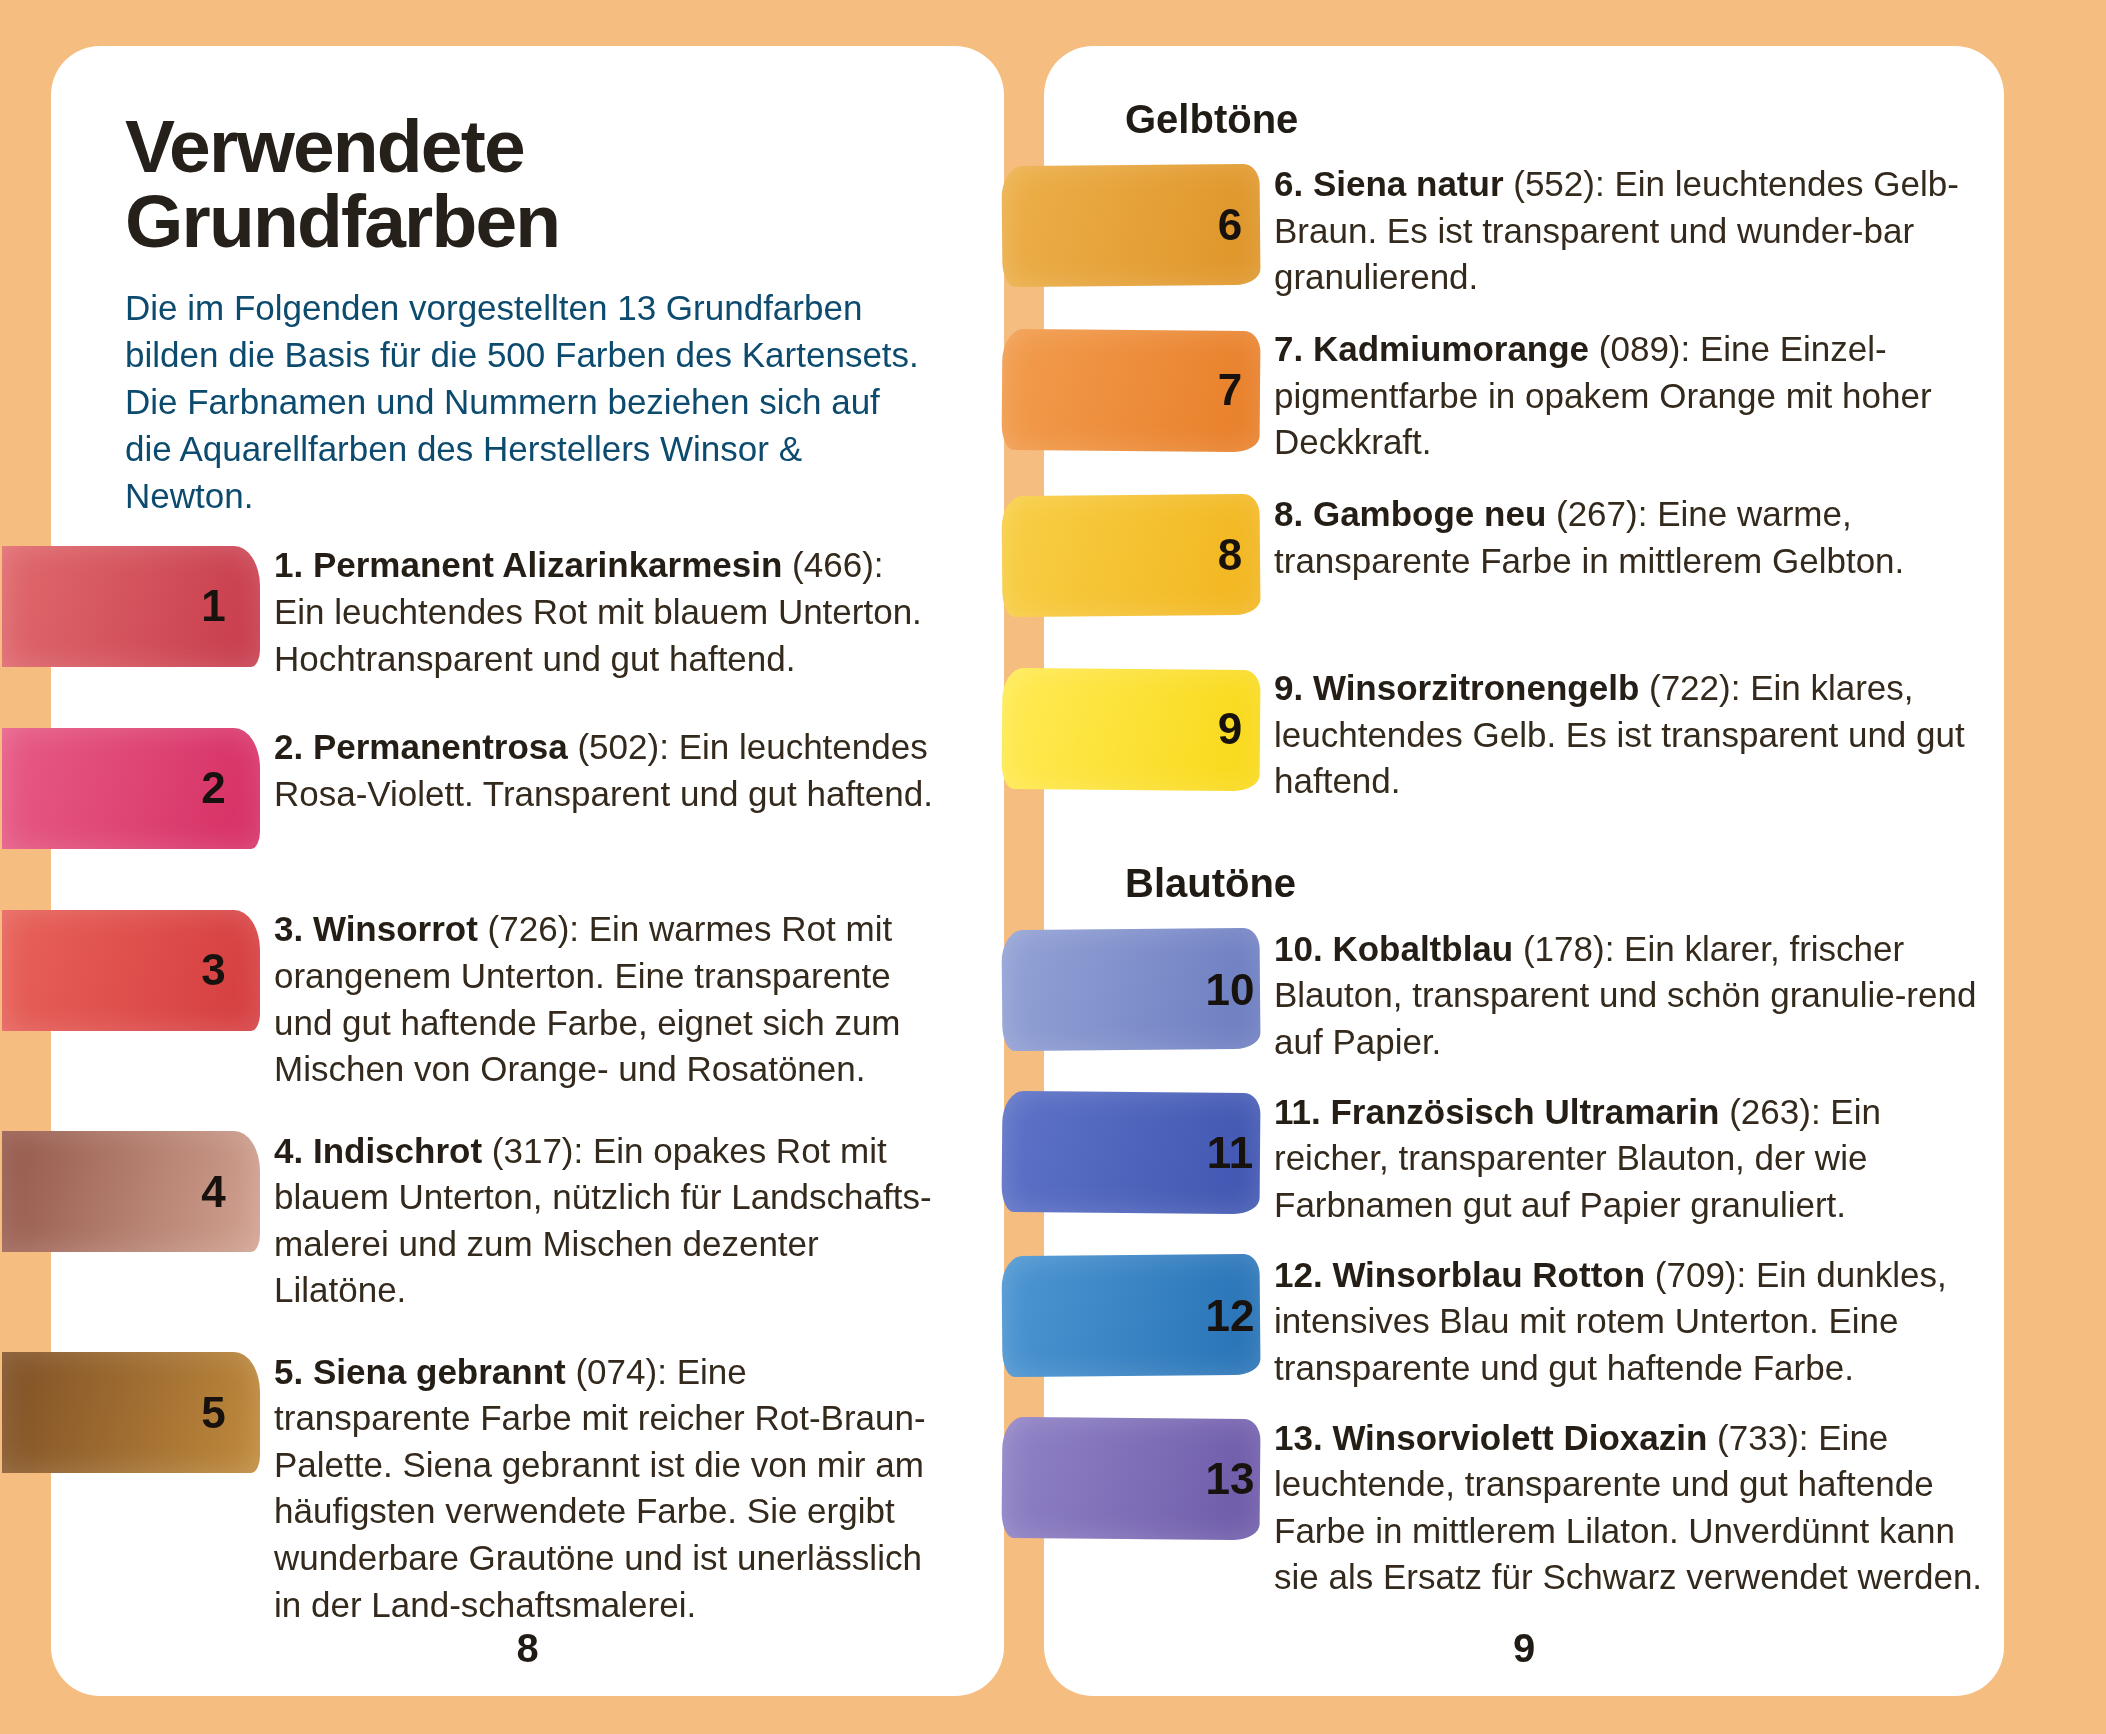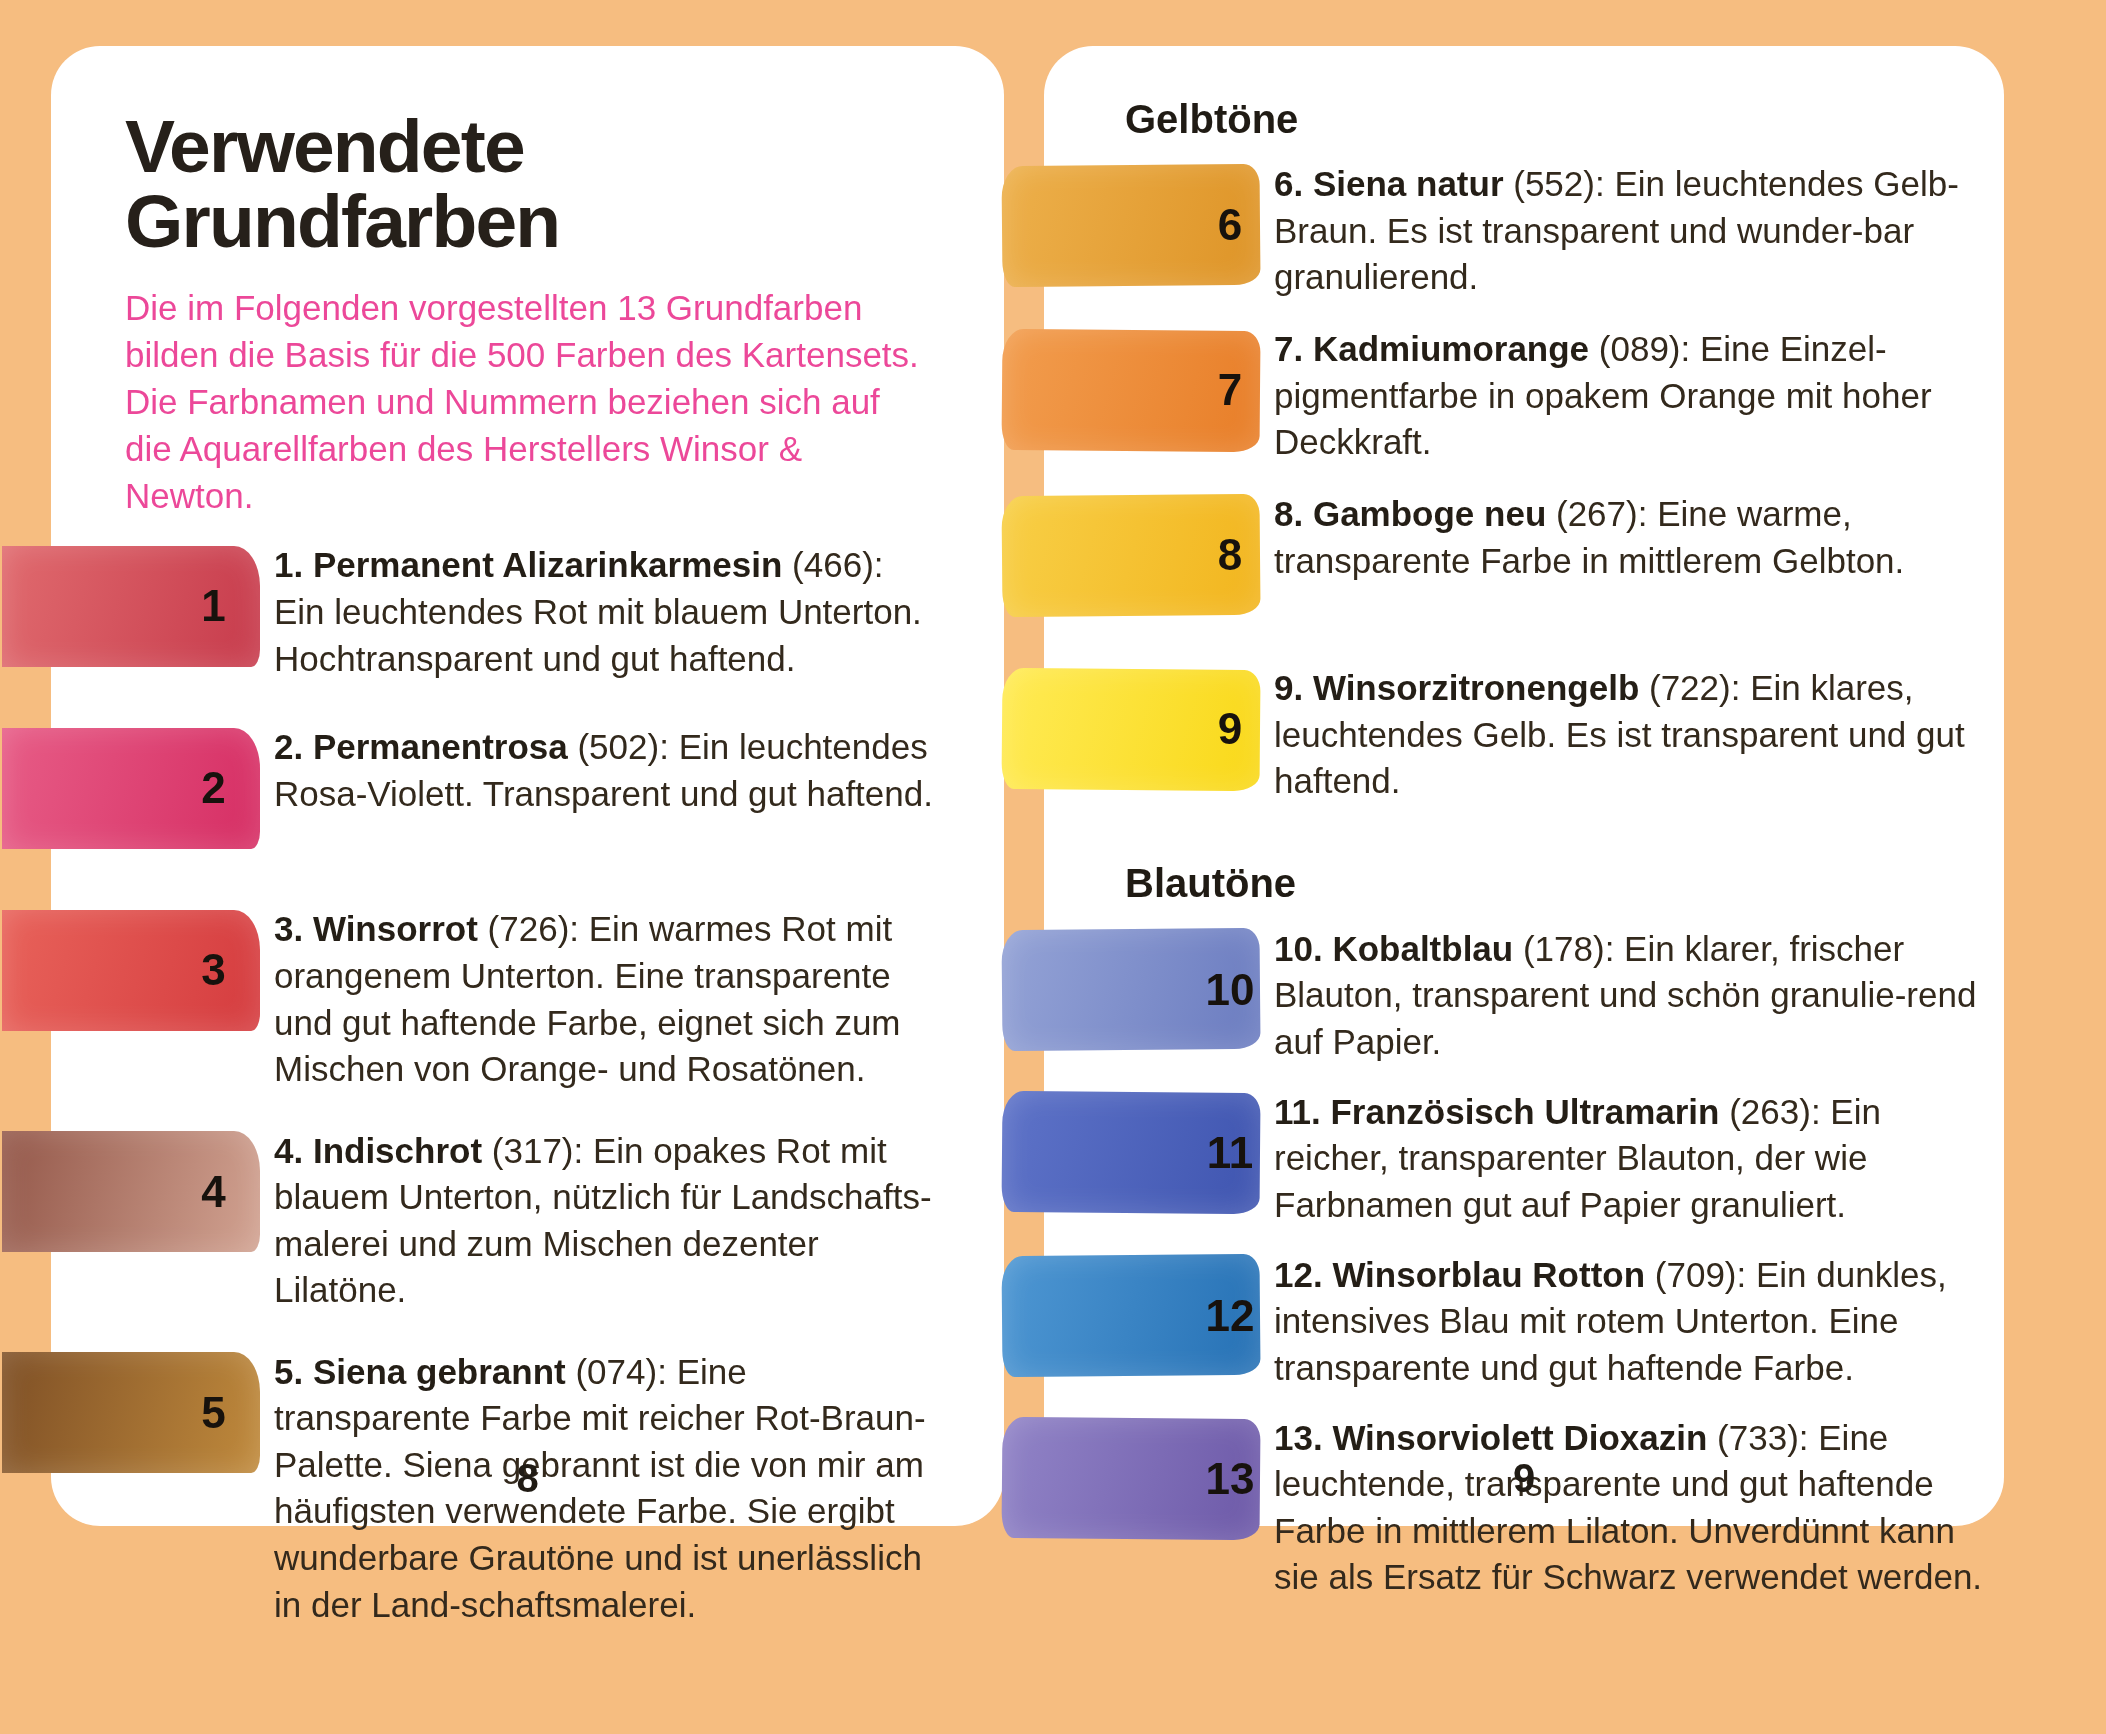--- a/index.html
+++ b/index.html
@@ -8,21 +8,21 @@
     width: 2107px;
     height: 1735px;
     overflow: hidden;
     font-family: "Liberation Sans", "DejaVu Sans", sans-serif;
     background: #F6BD80;
     position: relative;
   }
   .page {
     position: absolute;
     top: 46px;
-    height: 1480px;
+    height: 1650px;
     background: #ffffff;
     border-radius: 49px;
     box-sizing: border-box;
     color: #33291c;
   }
   .page-left {
     left: 51px;
     width: 953px;
     padding: 63px 44px 0 74px;
   }
@@ -37,21 +37,21 @@
     font-weight: bold;
     letter-spacing: -1.8px;
     color: #26201a;
     line-height: 1.0;
   }
   .intro {
     margin: 0 0 23px 0;
     font-size: 35px;
     line-height: 1.34;
     width: 799px;
-    color: #ec4899;
+    color: #0c4a6e;
   }
   .section-heading {
     margin: 0 0 19.3px 0;
     font-size: 40px;
     font-weight: bold;
     color: #201b14;
   }
   .section-heading.blue-heading {
     margin-top: 54px;
   }

